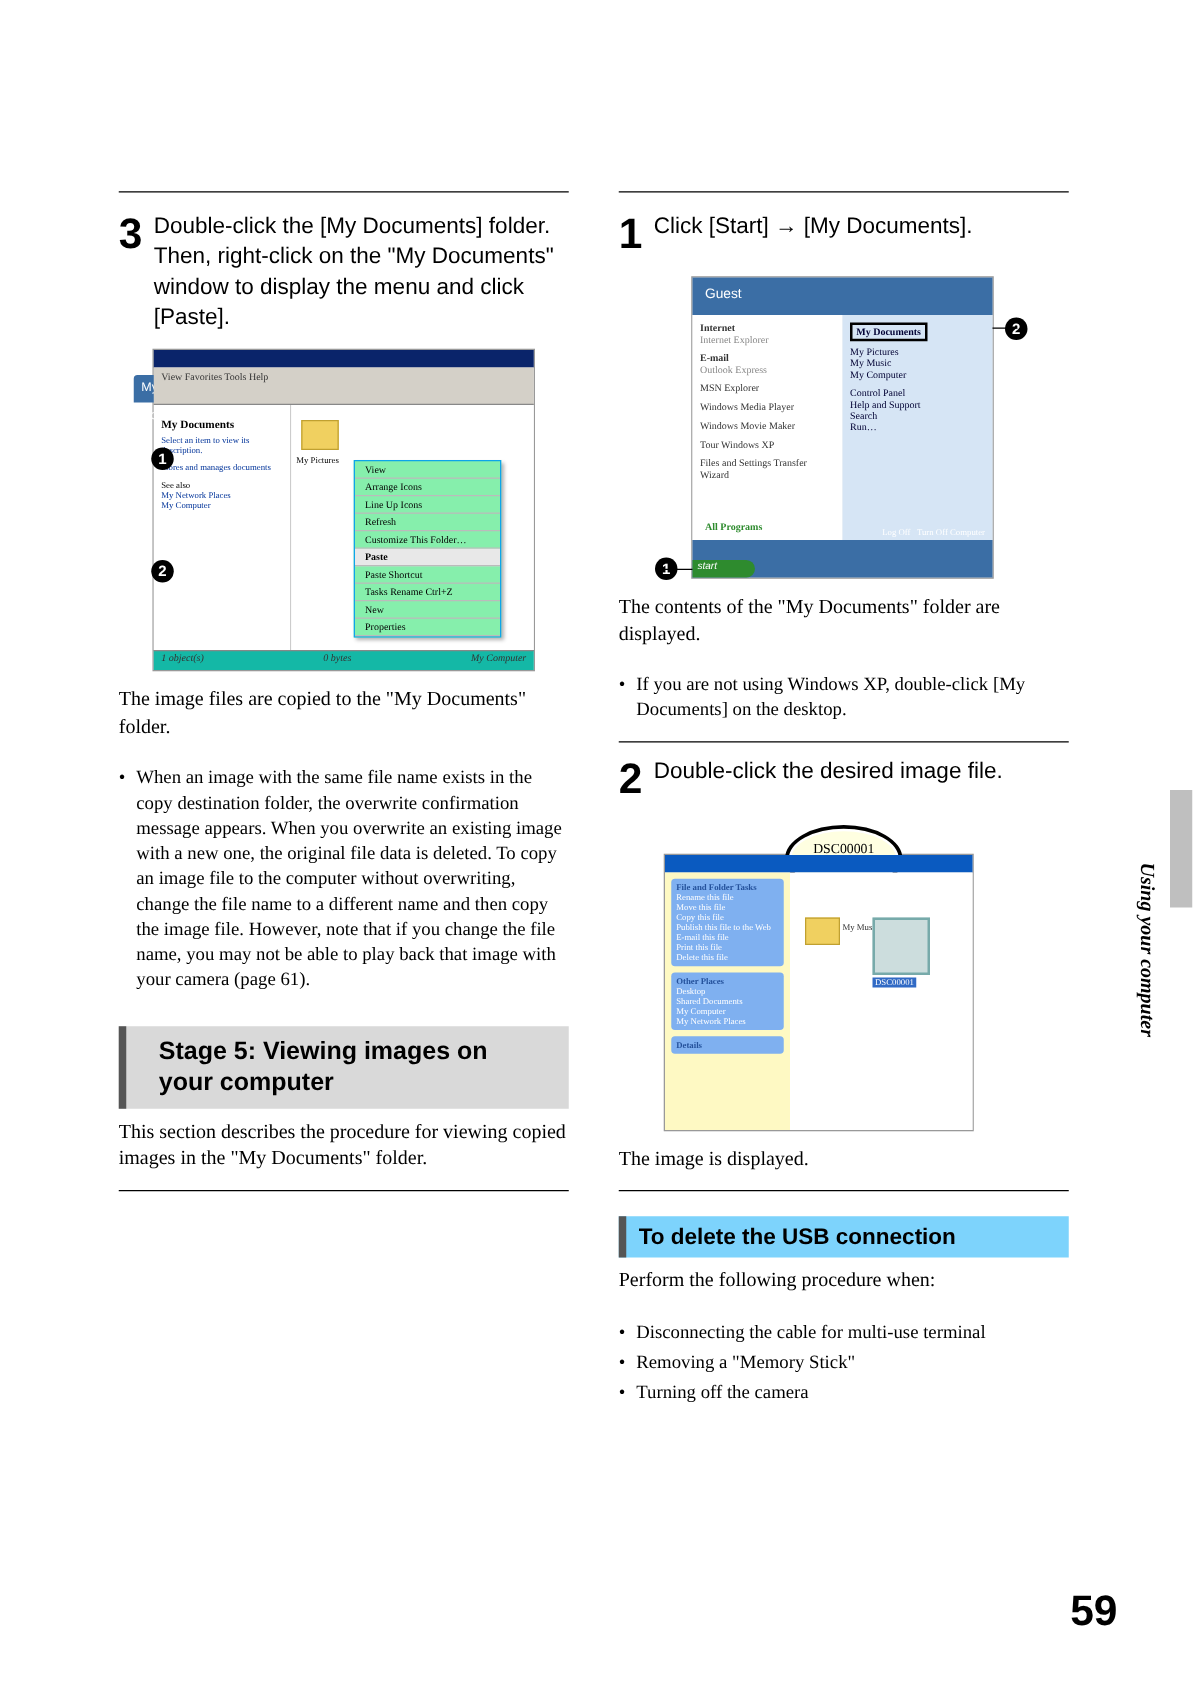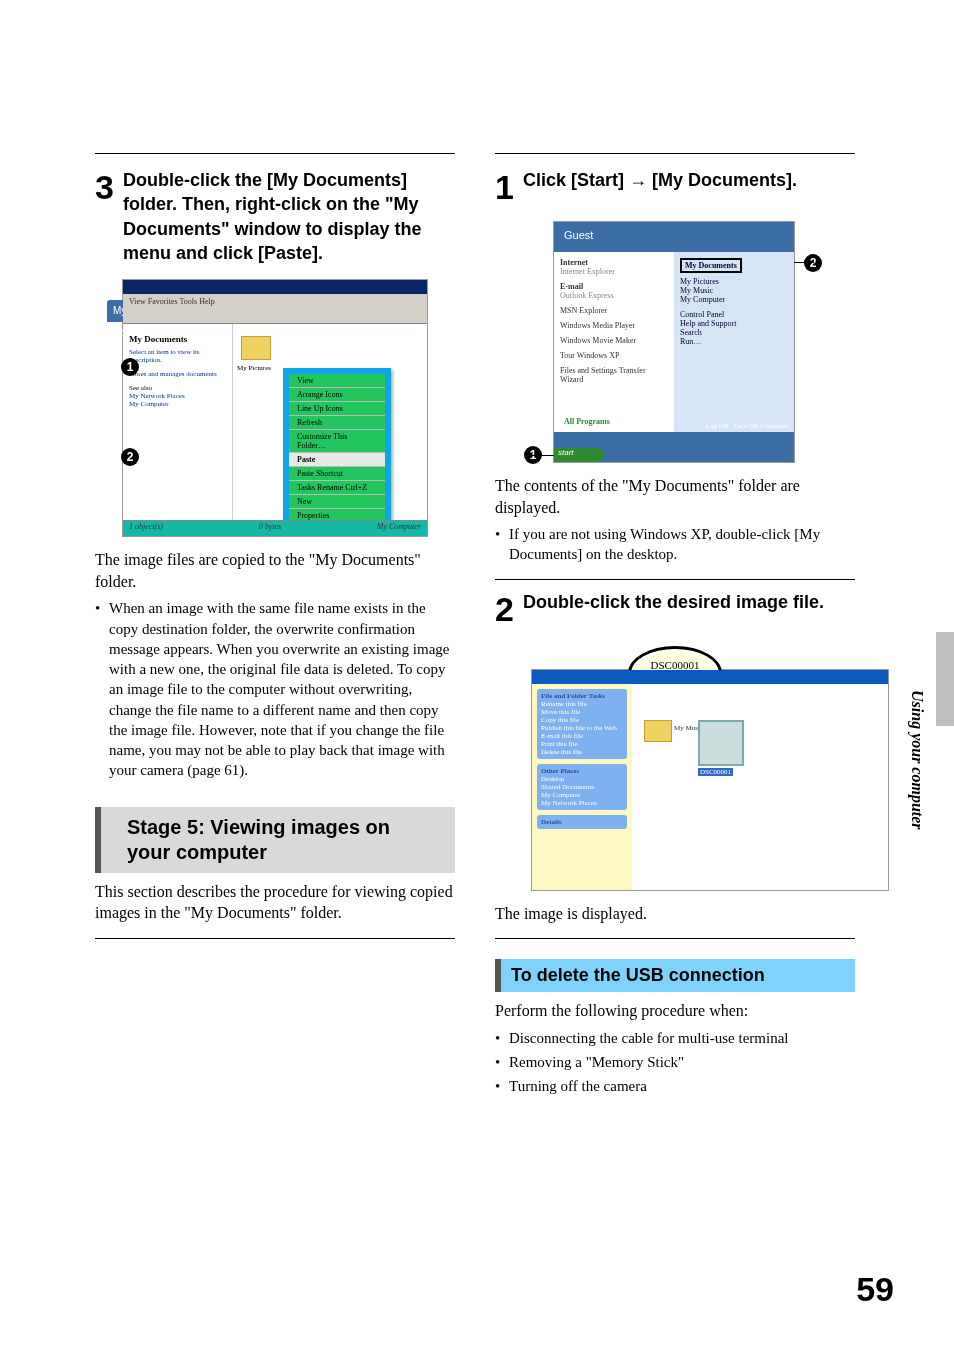--- a/index.html
+++ b/index.html
@@ -2,48 +2,48 @@
 <html><head>
 <meta charset="utf-8">
 <style>
   * { box-sizing: border-box; margin: 0; padding: 0; }
   html, body { width: 954px; height: 1357px; background: #fff; font-family: "Times New Roman", Times, serif; color: #000; }
   .page { position: relative; width: 954px; height: 1357px; }
   .col { position: absolute; width: 360px; }
   .left { left: 95px; top: 143px; }
   .right { left: 495px; top: 143px; }
   .stepnum { font-family: Arial, Helvetica, sans-serif; font-weight: bold; font-size: 34px; display: inline-block; vertical-align: top; }
-  .step h2 { font-family: Arial, Helvetica, sans-serif; font-weight: bold; font-size: 18px; line-height: 1.35; }
+  .step h2 { font-family: Arial, Helvetica, sans-serif; font-weight: normal; font-size: 18px; line-height: 1.35; }
   .steprow { display: flex; }
   .steprow .num { width: 22px; flex: 0 0 22px; }
   .steprow .txt { flex: 1; padding-left: 6px; }
   .screenshot { margin: 14px auto 12px; background: #eee; border: 1px solid #999; position: relative; }
   .ss3 { width: 306px; height: 258px; }
   .ss1 { width: 242px; height: 242px; margin-left: 58px; }
-  .ss2 { width: 358px; height: 222px; margin-left: 36px; }
+  .ss2 { width: 248px; height: 222px; margin-left: 36px; }
   .ss3 .tab { position: absolute; left: -16px; top: 20px; width: 64px; height: 22px; background: #3b6ea5; color: #fff; font-family: Arial, sans-serif; font-size: 10px; line-height: 22px; padding-left: 6px; border-radius: 3px 3px 0 0; }
   .callout { position: absolute; width: 18px; height: 18px; border-radius: 50%; background: #000; color: #fff; font-family: Arial, sans-serif; font-weight: bold; font-size: 12px; text-align: center; line-height: 18px; }
   .body { font-size: 16px; line-height: 1.35; margin-top: 4px; }
-  ul.bullets { list-style: none; margin-top: 6px; }
+  ul.bullets { list-style: none; margin-top: 20px; }
   ul.bullets li { font-size: 15px; line-height: 1.35; padding-left: 14px; position: relative; margin-bottom: 4px; }
   ul.bullets li:before { content: "•"; position: absolute; left: 0; top: 0; }
   .stagehead { background: #d9d9d9; border-left: 6px solid #555; padding: 8px 26px; font-family: Arial, Helvetica, sans-serif; font-weight: bold; font-size: 20px; line-height: 1.25; margin-top: 26px; }
   .subhead { background: #7dd3fc; border-left: 6px solid #555; padding: 6px 10px; font-family: Arial, Helvetica, sans-serif; font-weight: bold; font-size: 18px; margin-top: 20px; }
   .hr { border-top: 1px solid #000; margin: 10px 0 14px; }
   .hr-thin { border-top: 1px solid #000; margin: 14px 0 10px; }
   .sidelabel { position: absolute; right: 28px; top: 690px; font-family: "Times New Roman", serif; font-style: italic; font-weight: bold; font-size: 16px; writing-mode: vertical-rl; }
   .sidebar { position: absolute; right: 0; top: 632px; width: 18px; height: 94px; background: #bfbfbf; }
   .pagenum { position: absolute; right: 60px; bottom: 48px; font-family: Arial, Helvetica, sans-serif; font-weight: bold; font-size: 34px; }
   .ss3 .titlebar { position:absolute; top:0; left:0; right:0; height:14px; background:#0a246a; }
   .ss3 .toolbar { position:absolute; top:14px; left:0; right:0; height:30px; background:#d4d0c8; border-bottom:1px solid #888; font-size:8px; color:#333; padding:3px 6px; }
   .ss3 .leftpane { position:absolute; top:44px; left:0; width:110px; bottom:16px; background:#fff; border-right:1px solid #ccc; padding:6px; font-size:7px; color:#003399; }
   .ss3 .leftpane .hdr { font-weight:bold; font-size:9px; color:#000; margin:4px 0; }
   .ss3 .rightpane { position:absolute; top:44px; left:110px; right:0; bottom:16px; background:#fff; }
   .ss3 .folder { position:absolute; top:12px; left:8px; width:30px; height:24px; background:#f0d060; border:1px solid #c0a030; }
-  .ss3 .menu { position:absolute; top:44px; left:50px; width:108px; background:#22c55e; border:6px solid #0ea5e9; box-shadow:2px 2px 3px rgba(0,0,0,.3); font-size:8px; }
+  .ss3 .menu { position:absolute; top:44px; left:50px; width:118px; background:#86efac; border:1px solid #0ea5e9; box-shadow:2px 2px 3px rgba(0,0,0,.3); font-size:8px; }
   .ss3 .menu div { padding:2px 8px; border-bottom:1px solid #bbb; }
   .ss3 .menu .hl { background:#e8e8e8; font-weight:bold; }
   .ss3 .status { position:absolute; bottom:0; left:0; right:0; height:16px; background:#14b8a6; border-top:1px solid #888; font-size:8px; color:#333; padding:1px 6px; display:flex; justify-content:space-between;font-style:italic; }
   .ss1 .sm-top { position:absolute; top:0; left:0; right:0; height:30px; background:#3b6ea5; color:#fff; font-family:Arial,sans-serif; font-size:11px; padding:7px 10px; }
   .ss1 .sm-left { position:absolute; top:30px; left:0; width:120px; bottom:30px; background:#fff; font-size:8px; color:#333; padding:6px; }
   .ss1 .sm-left div { margin-bottom:6px; }
   .ss1 .sm-right { position:absolute; top:30px; left:120px; right:0; bottom:30px; background:#d6e5f5; font-size:8px; color:#003; padding:6px; }
   .ss1 .sm-right .hl { font-weight:bold; border:2px solid #000; padding:1px 3px; display:inline-block; margin-bottom:4px; }
   .ss1 .sm-bottom { position:absolute; bottom:0; left:0; right:0; height:30px; background:#3b6ea5; }
   .ss1 .sm-bottom .start { position:absolute; left:0; bottom:0; height:14px; width:50px; background:#2e8b2e; color:#fff; font-size:8px; font-family:Arial,sans-serif; font-style:italic; padding:0 4px; border-radius:0 7px 7px 0; }

